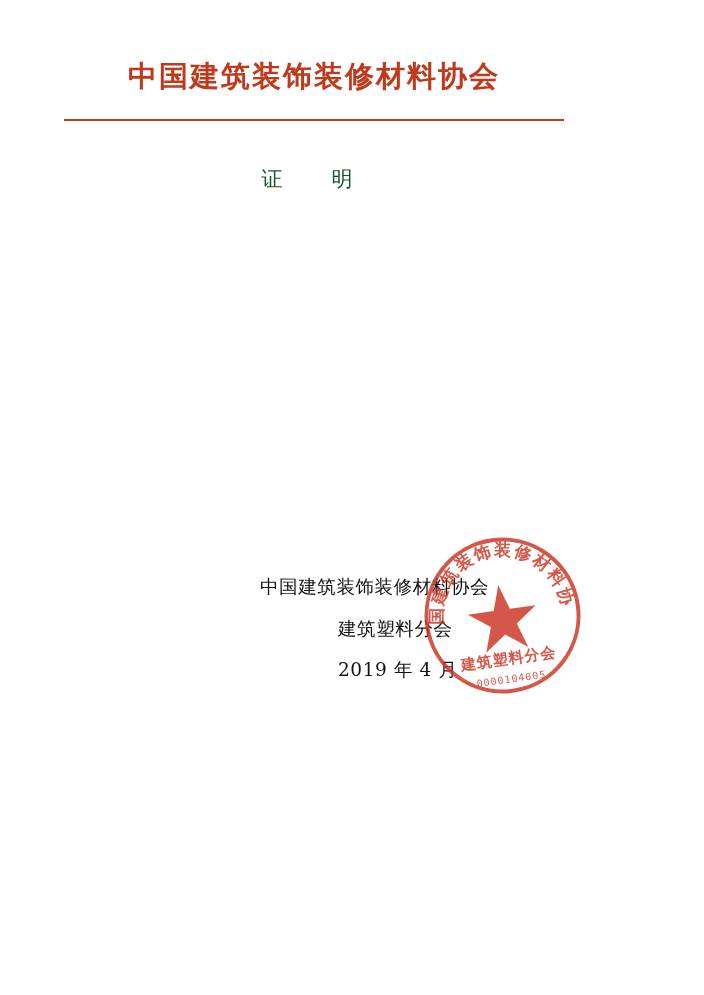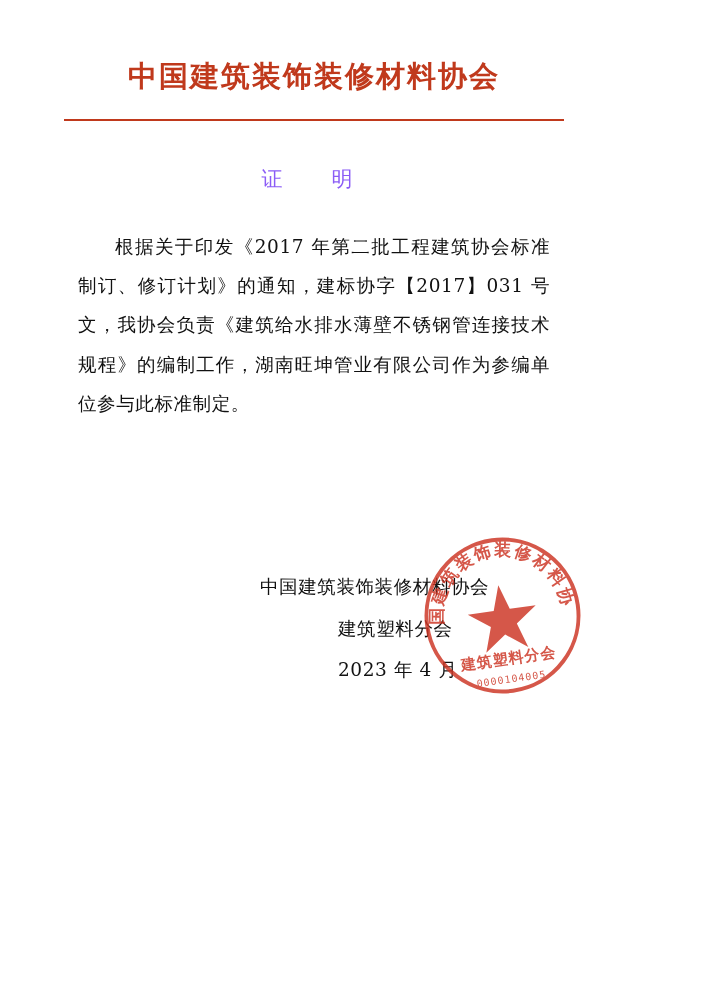--- a/index.html
+++ b/index.html
@@ -44,21 +44,21 @@
     margin: 28px auto 0 auto;
   }
 
   
   .doc-title {
     text-align: center;
     margin-top: 44px;
     font-size: 21px;
     letter-spacing: 14px;
     font-family: "DejaVu Serif", "Liberation Serif", serif;
-    color: #8b5cf6;
+    color: #14532d;
   }
 
   
   .body-block {
     margin: 34px 78px 0 78px;
     font-size: 18.5px;
     line-height: 2.12;
     text-align: justify;
     text-justify: inter-ideograph;
     letter-spacing: 0.6px;
@@ -103,28 +103,25 @@
 
 <div class="page">
 
   <div class="letterhead">
     <div class="letterhead-line first">中国建筑装饰装修材料协会</div>
     <div class="rule"></div>
   </div>
 
   <div class="doc-title">证　明</div>
 
-  <div class="body-block">
-    <p>根据关于印发《2017 年第二批工程建筑协会标准制订、修订计划》的通知，建标协字【2017】031 号文，我协会负责《建筑给水排水薄壁不锈钢管连接技术规程》的编制工作，湖南旺坤管业有限公司作为参编单位参与此标准制定。</p>
-  </div>
 
   <div class="signature">
     <div class="sig-line">中国建筑装饰装修材料协会</div>
     <div class="sig-line indent-1">建筑塑料分会</div>
-    <div class="sig-line indent-2">2023 年 4 月</div>
+    <div class="sig-line indent-2">2019 年 4 月</div>
   </div>
 
   <div class="seal">
     <svg width="165" height="165" viewBox="0 0 165 165" aria-hidden="true">
       <g transform="rotate(-8 82.5 82.5)">
         <circle cx="82.5" cy="82.5" r="76" fill="none" stroke="#cc3322" stroke-width="4"></circle>
         <path id="sealArcTop" d="M 82.5,82.5 m -60,0 a 60,60 0 1,1 120,0" fill="none" stroke="none"></path>
         <text font-family="'DejaVu Serif','Liberation Serif',serif" font-size="17" font-weight="bold" fill="#cc3322" letter-spacing="2">
           <textPath href="#sealArcTop" startOffset="50%" text-anchor="middle">中国建筑装饰装修材料协会</textPath>
         </text>

